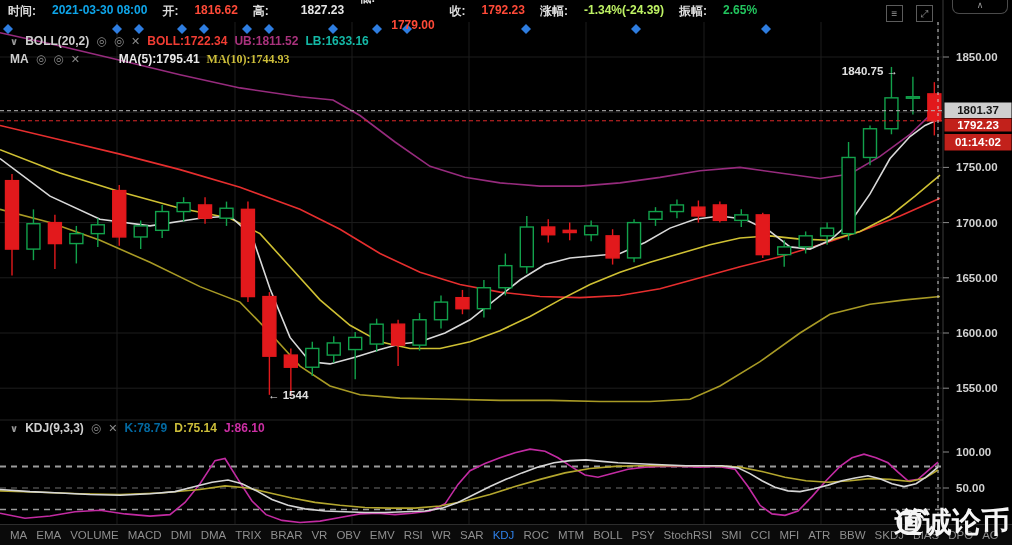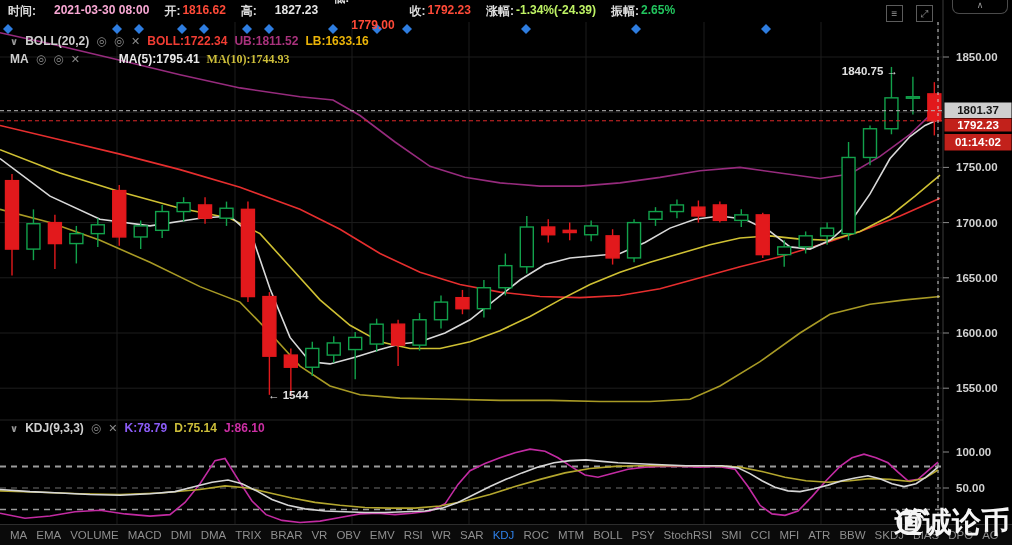--- a/index.html
+++ b/index.html
@@ -2,21 +2,21 @@
 <html><head>
 <meta charset="utf-8">
 <style>
   html,body{margin:0;padding:0;background:#000;}
   #app{position:relative;width:1012px;height:545px;background:#000;overflow:hidden;
        font-family:"Liberation Sans","DejaVu Sans",sans-serif;-webkit-user-select:none;user-select:none;}
   svg{position:absolute;left:0;top:0;}
   
   #top-bar{position:absolute;left:0;top:0;width:100%;height:22px;display:flex;align-items:center;
            padding-left:8px;gap:15px;font-size:12px;font-weight:700;color:#dcdcdc;white-space:nowrap;}
-  .tb-field{display:flex;gap:2px;}
+  .tb-field{display:flex;gap:16px;}
   
   .ind-row{position:absolute;display:flex;align-items:center;gap:7px;font-size:12px;font-weight:700;
            color:#cfcfcf;height:16px;white-space:nowrap;}
   #row-boll{left:10px;top:33px;}
   #row-ma{left:10px;top:51px;}
   #row-kdj{left:10px;top:420px;}
   .chev{color:#9a9a9a;font-size:10px;}
   .eye{color:#8a8a8a;font-size:12px;}
   .xicon{color:#8a8a8a;font-size:11px;}
   .ind-item{font-weight:700;text-align:right;}
@@ -196,21 +196,21 @@
       <text x="978" y="114.25" fill="#141414" font-size="11.5" font-weight="700" text-anchor="middle">1801.37</text>
       <rect x="944.5" y="118.5" width="67" height="13" fill="#c2211b"></rect>
       <text x="978" y="129" fill="#ffffff" font-size="11.5" font-weight="700" text-anchor="middle">1792.23</text>
       <rect x="944.5" y="134" width="67" height="16.5" fill="#c2211b"></rect>
       <text x="978" y="146.25" fill="#ffffff" font-size="11.5" font-weight="700" text-anchor="middle">01:14:02</text>
     </svg>
 
   <div id="top-bar">
       <span class="tb-field">
         <span>时间:</span>
-        <span style="color: #f9a8d4; margin-left: 16px;">2021-03-30 08:00</span>
+        <span style="color: #0ea5e9;">2021-03-30 08:00</span>
       </span>
       <span class="tb-field">
         <span>开:</span>
         <span style="color: rgb(255, 74, 56);">1816.62</span>
       </span>
       <span class="tb-field">
         <span>高:</span>
         <span style="color: #e5e5e5; margin-left: 16px;">1827.23</span>
       </span>
       <span class="tb-field">
@@ -232,36 +232,36 @@
     </div>
 
   <div id="row-boll" class="ind-row">
       <span class="chev">∨</span>
       <span>BOLL(20,2)</span>
       <span class="eye">◎</span>
       <span class="eye">◎</span>
       <span class="xicon">✕</span>
       <span class="ind-item" style="color: rgb(242, 61, 51);">BOLL:1722.34</span>
       <span class="ind-item" style="color: rgb(168, 50, 124);">UB:1811.52</span>
-      <span class="ind-item" style="color: #eab308;">LB:1633.16</span>
+      <span class="ind-item" style="color: #14b8a6;">LB:1633.16</span>
     </div>
   <div id="row-ma" class="ind-row">
       <span>MA</span>
       <span class="eye">◎</span>
       <span class="eye">◎</span>
       <span class="xicon">✕</span>
       <span class="ind-item" style="color: rgb(232, 232, 232); padding-left: 32px;">MA(5):1795.41</span>
       <span class="ind-item" style="color: rgb(205, 190, 58); font-family: Liberation Serif, serif;">MA(10):1744.93</span>
     </div>
   <div id="row-kdj" class="ind-row">
       <span class="chev">∨</span>
       <span>KDJ(9,3,3)</span>
       <span class="eye">◎</span>
       <span class="xicon">✕</span>
-      <span class="ind-item" style="color: #8b5cf6;">K:78.79</span>
+      <span class="ind-item" style="color: #0369a1;">K:78.79</span>
       <span class="ind-item" style="color: rgb(205, 190, 58);">D:75.14</span>
       <span class="ind-item" style="color: rgb(204, 47, 164);">J:86.10</span>
     </div>
 
   <div id="icon-indicator" class="chart-icon">≡</div>
   <div id="icon-expand" class="chart-icon">⤢</div>
   <div id="axis-collapse">∧</div>
 
   <div id="tab-bar">
       <span class="tab">MA</span>

